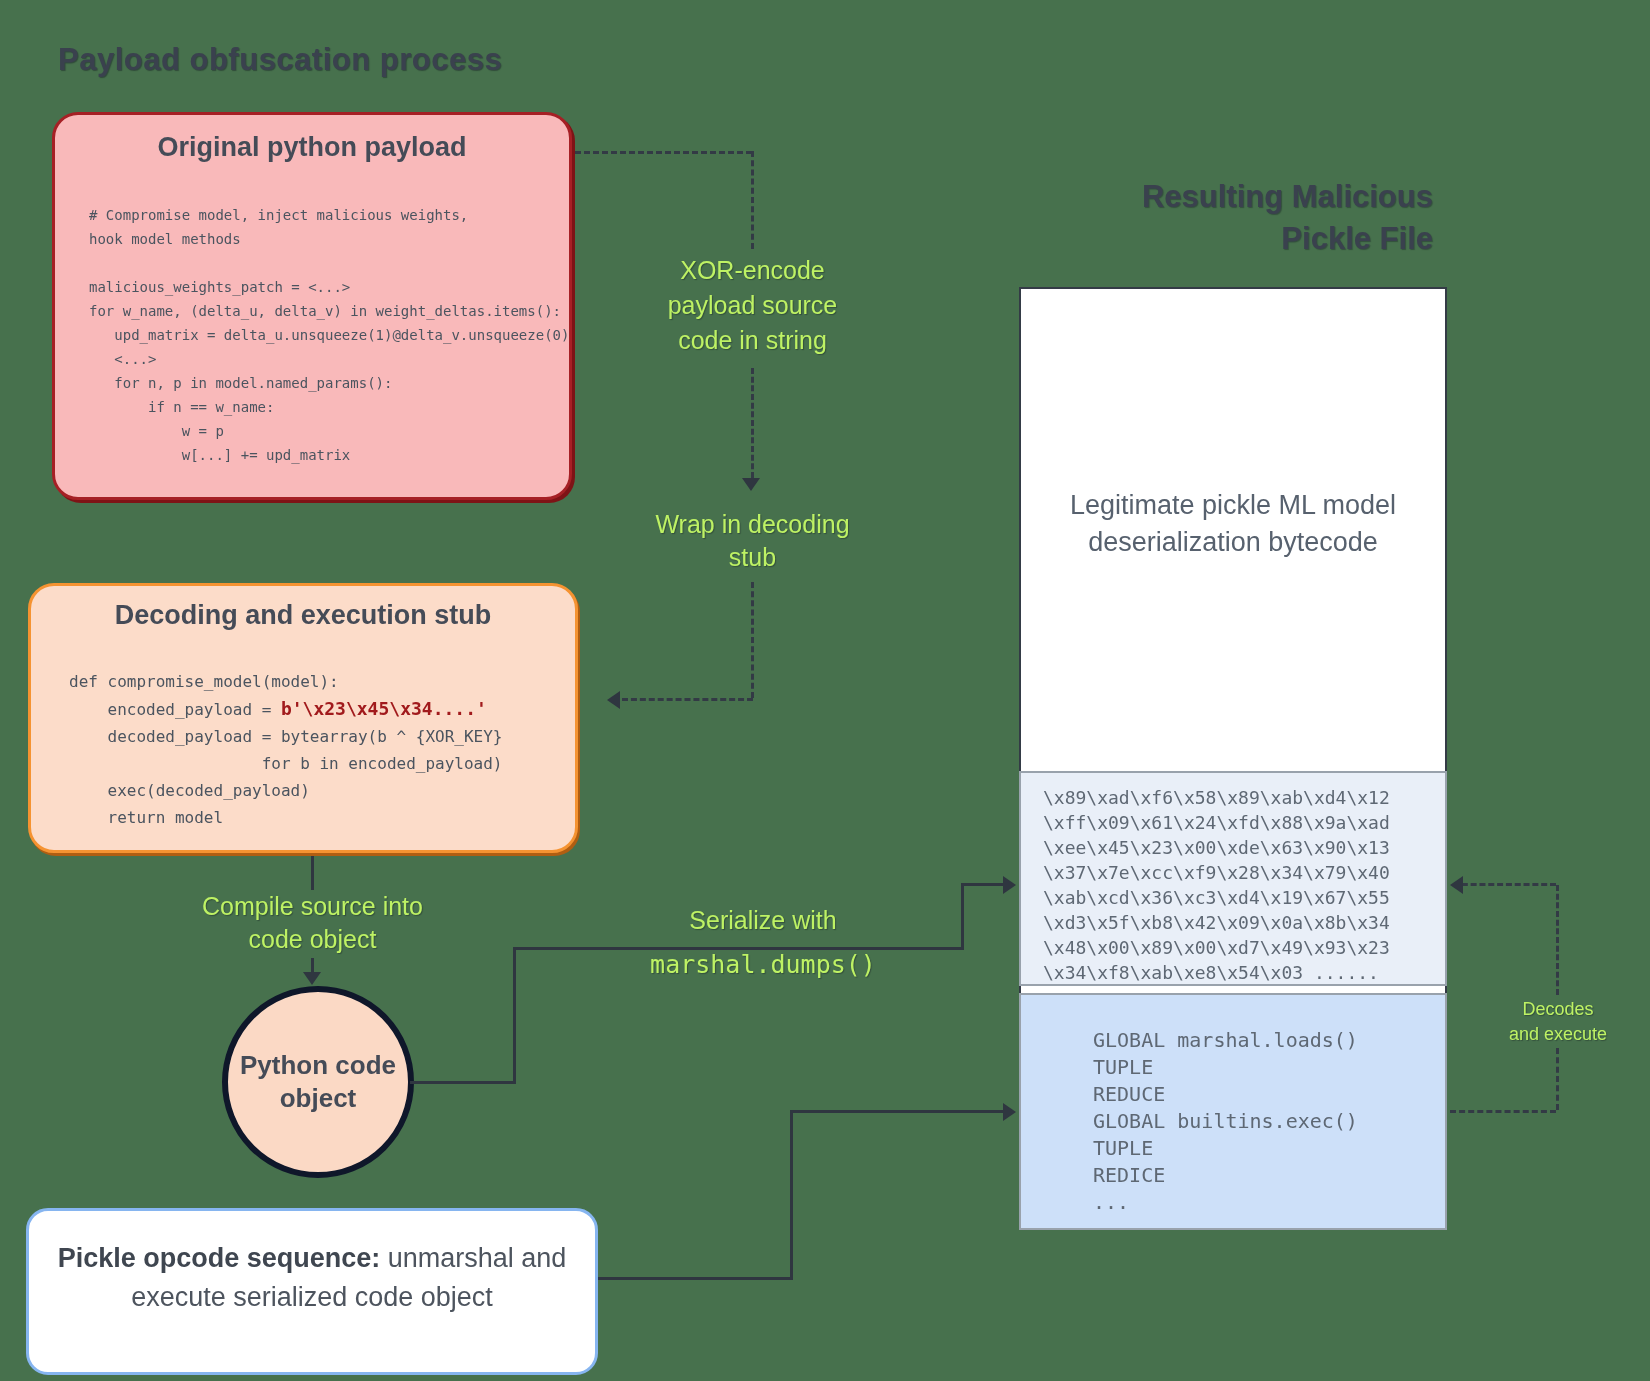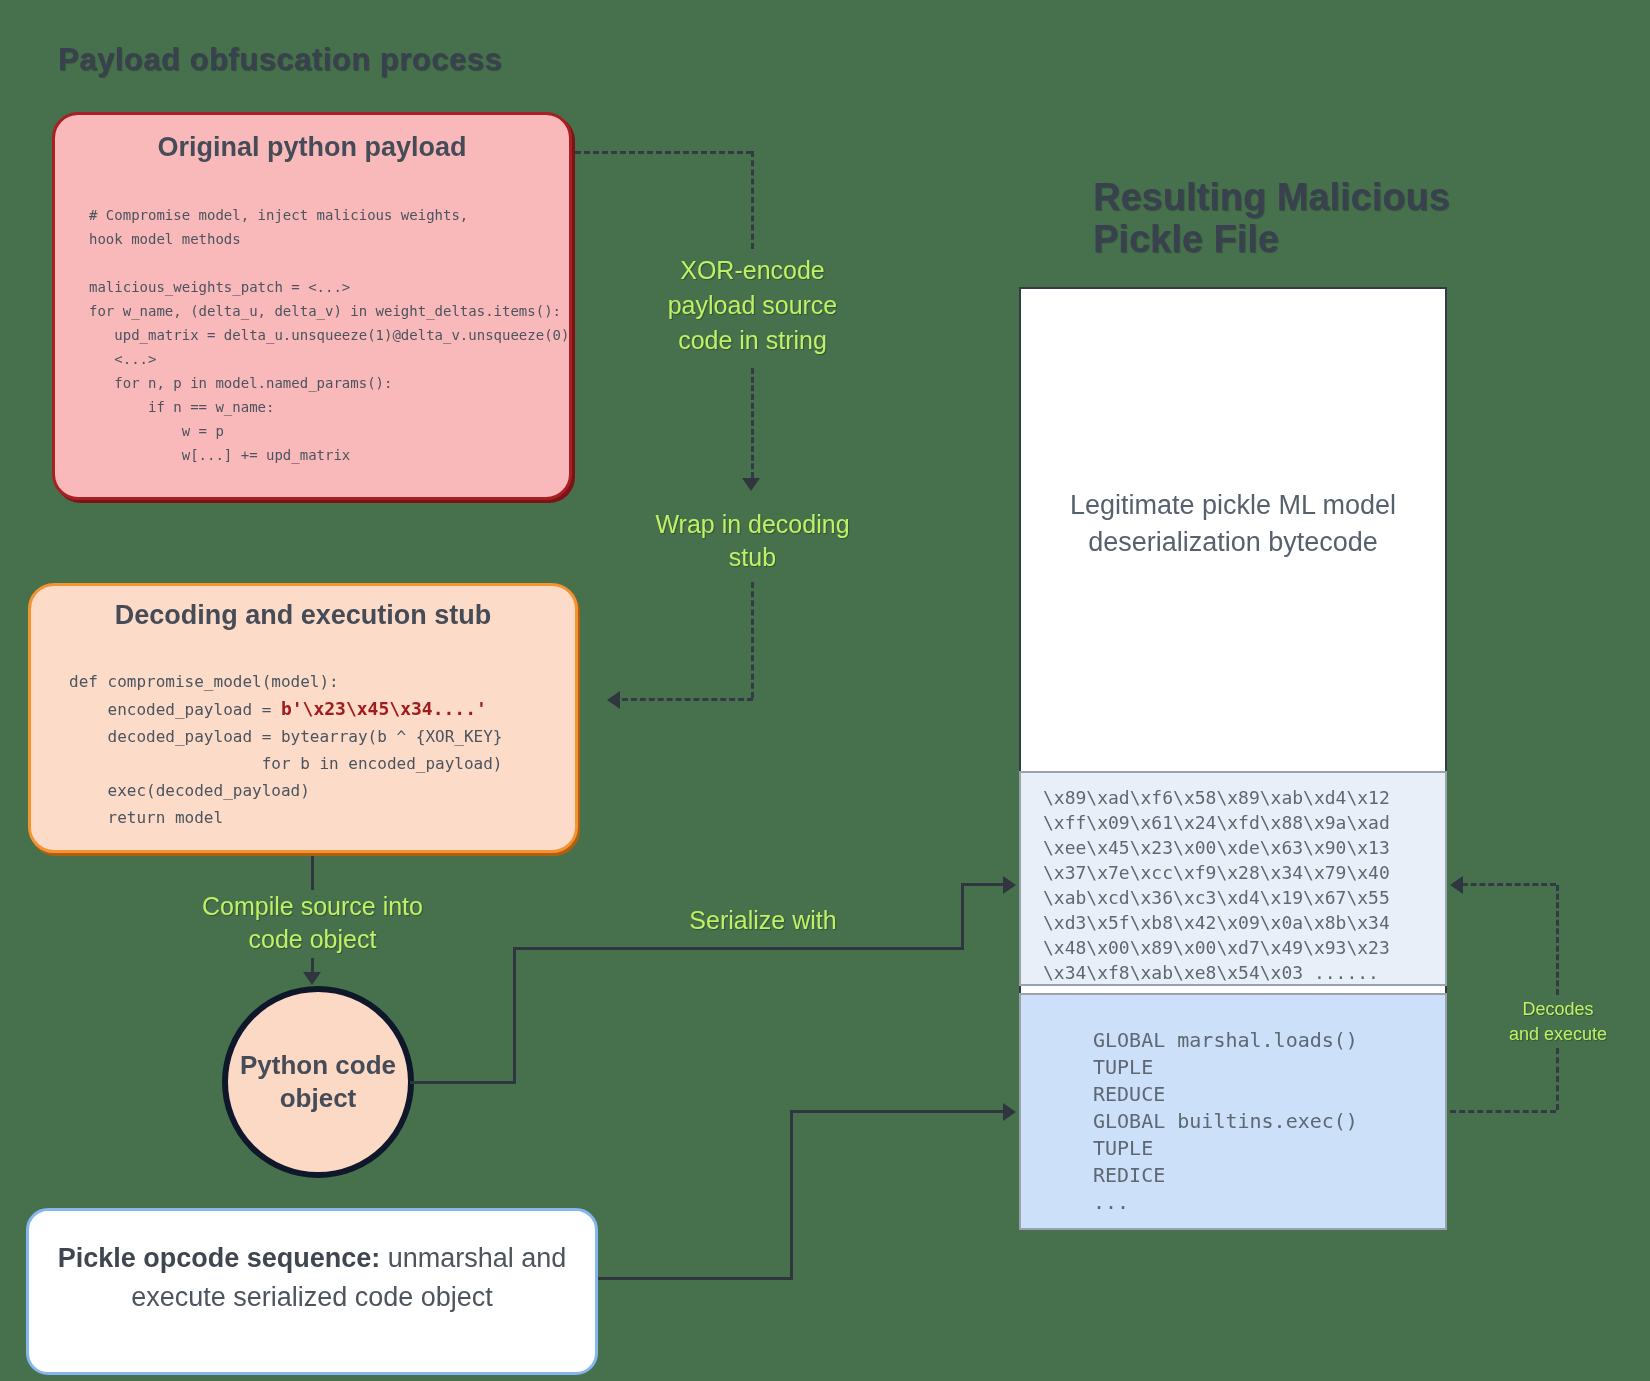--- a/index.html
+++ b/index.html
@@ -55,22 +55,22 @@
   }
   #opcode-note-box{
     position:absolute;left:26px;top:1208px;width:572px;height:167px;box-sizing:border-box;
     background:#ffffff;border:3px solid #86b5f0;border-radius:22px;
     text-align:center;padding:28px 28px 16px;
     font-size:27px;line-height:39px;color:#4d545e;
   }
   #opcode-note-box b{color:#3f4650;}
   
   #pickle-title{
-    position:absolute;left:1093px;top:176px;width:400px;text-align:left;
-    font-weight:bold;font-size:38px;line-height:42px;color:#3a414e;
+    position:absolute;left:1033px;top:176px;width:400px;text-align:right;
+    font-weight:bold;font-size:31px;line-height:42px;color:#3a414e;
     white-space:pre-line;text-shadow:1px 1px 1px rgba(15,20,30,.35);
   }
   #pickle-box{
     position:absolute;left:1019px;top:287px;width:428px;height:943px;box-sizing:border-box;
     background:#ffffff;border:2px solid #343b46;
   }
   #legit-text{
     position:absolute;left:1029px;top:487px;width:408px;text-align:center;
     font-size:27px;line-height:37px;color:#57616e;white-space:pre-line;
   }
@@ -147,20 +147,21 @@
 object</span>
   </div>
 
   <div class="line-h" style="left:410px;top:1081px;width:106px;"></div>
   <div class="line-v" style="left:513px;top:949px;height:135px;"></div>
   <div class="line-h" style="left:513px;top:947px;width:451px;"></div>
   <div class="line-v" style="left:961px;top:885px;height:65px;"></div>
   <div class="line-h" style="left:961px;top:883px;width:45px;"></div>
   <div class="arr arr-right" style="left:1003px;top:876px;"></div>
   <div class="lbl" style="left:638px;top:906px;width:250px;font-size:25px;">Serialize with</div>
+  <div class="lbl mono" style="left:598px;top:950px;width:330px;font-size:25px;">marshal.dumps()</div>
 
   <div id="opcode-note-box">
     <b>Pickle opcode sequence:</b><span> unmarshal and execute serialized code object</span>
   </div>
 
   <div class="line-h" style="left:598px;top:1277px;width:195px;"></div>
   <div class="line-v" style="left:790px;top:1110px;height:170px;"></div>
   <div class="line-h" style="left:790px;top:1110px;width:216px;"></div>
   <div class="arr arr-right" style="left:1003px;top:1103px;"></div>
 

